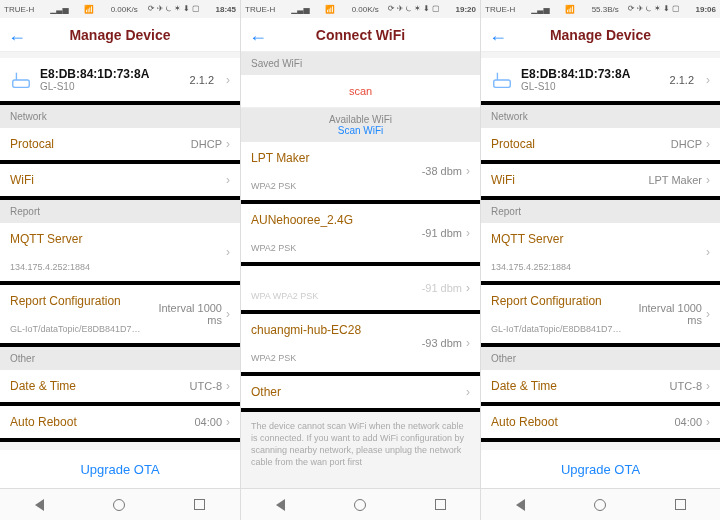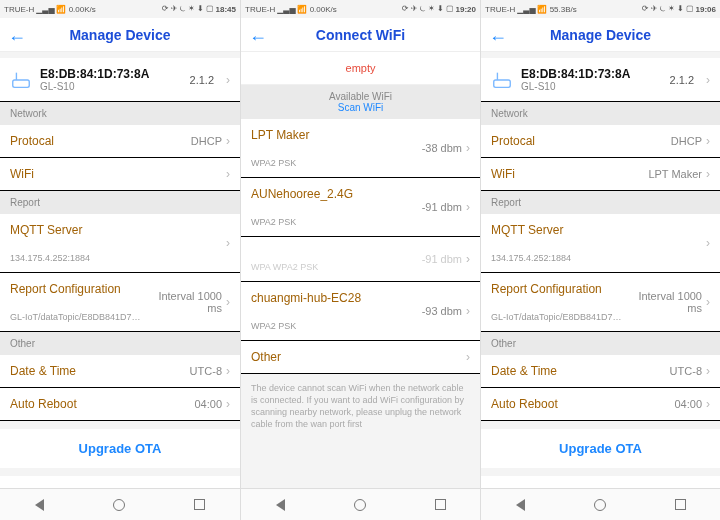--- a/index.html
+++ b/index.html
@@ -2,53 +2,53 @@
 <html><head>
 <meta charset="utf-8">
 <style>
   * { box-sizing: border-box; margin: 0; padding: 0; }
   html, body { width: 720px; height: 520px; overflow: hidden; font-family: -apple-system, "Helvetica Neue", Arial, sans-serif; background: #f0f0f0; }
   .screens { display: flex; width: 720px; height: 520px; }
   .screen { width: 240px; height: 520px; background: #f4f4f4; display: flex; flex-direction: column; position: relative; }
   .screen + .screen { border-left: 1px solid #ddd; }
 
   .statusbar { height: 18px; background: #f4f4f4; display: flex; align-items: center; font-size: 8px; color: #555; padding: 0 4px; justify-content: space-between; }
-  .sb-left, .sb-right { display: flex; align-items: center; gap: 2px; }
+  .sb-left, .sb-right { display: flex; align-items: center; gap: 16px; }
   .sb-clock { font-weight: 600; }
 
   .titlebar { height: 34px; background: #fff; display: flex; align-items: center; border-bottom: 1px solid #eee; position: relative; }
   .back { position: absolute; left: 8px; color: #1e88ff; font-size: 18px; line-height: 1; }
-  .title { flex: 1; text-align: center; font-size: 14px; font-weight: 600; color: #1d4ed8; }
+  .title { flex: 1; text-align: center; font-size: 14px; font-weight: 600; color: #7f1d1d; }
 
   .content { flex: 1; overflow: hidden; background: #f4f4f4; }
 
   .device-card { background: #fff; padding: 8px 10px; display: flex; align-items: center; gap: 8px; }
   .device-icon { width: 22px; height: 22px; }
   .device-info { flex: 1; }
   .dev-mac { font-size: 12px; font-weight: 700; color: #111; }
   .dev-model { font-size: 10px; color: #888; }
   .dev-ver { font-size: 11px; color: #555; }
   .chev { color: #bbb; font-size: 12px; margin-left: 4px; }
 
   .section-head { font-size: 10px; color: #888; padding: 6px 10px; background: #eaeaea; }
   .section-head.flex { display: flex; justify-content: space-between; align-items: center; flex-direction: column; }
   .scan-link { color: #1e88ff; font-size: 10px; }
 
-  .row { background: #fff; padding: 9px 10px; border-bottom: 1px solid #000000; display: flex; align-items: center; }
+  .row { background: #fff; padding: 9px 10px; border-bottom: 4px solid #000000; display: flex; align-items: center; }
   .row:last-child { border-bottom: none; }
   .row-main { flex: 1; min-width: 0; }
   .row-title { font-size: 12px; color: #a16207; font-weight: 500; }
   .row-sub { font-size: 9px; color: #999; margin-top: 16px; white-space: nowrap; overflow: hidden; text-overflow: ellipsis; }
   .row-val { font-size: 11px; color: #888; text-align: right; max-width: 80px; }
   .row.disabled .row-title, .row.disabled .row-sub, .row.disabled .row-val { color: #ccc; }
 
   .empty-text { text-align: center; color: #e74c3c; font-size: 11px; padding: 10px 0; background: #fff; border-bottom: 1px solid #f0f0f0; }
   .help-text { font-size: 9px; color: #aaa; padding: 8px 10px; line-height: 1.35; }
 
-  .big-btn { background: #fff; text-align: center; padding: 12px 0; font-size: 13px; font-weight: 700; margin-top: 8px; }
+  .big-btn { background: #fff; text-align: center; padding: 12px 0; font-size: 13px; font-weight: 400; margin-top: 8px; }
   .btn-blue { color: #1e88ff; }
   .btn-red  { color: #e74c3c; }
 
   .navbar { height: 32px; background: #fafafa; border-top: 1px solid #ddd; display: flex; align-items: center; justify-content: space-around; margin-top: auto; }
   .nav-tri { width: 0; height: 0; border-top: 6px solid transparent; border-bottom: 6px solid transparent; border-right: 9px solid #777; }
   .nav-circ { width: 12px; height: 12px; border: 1.5px solid #777; border-radius: 50%; }
   .nav-sq { width: 11px; height: 11px; border: 1.5px solid #777; }
 
   .sp { height: 6px; }
 </style>
@@ -159,21 +159,22 @@
       <div class="sb-right">
           <span>⟳ ✈ ⏾ ✶ ⬇ ▢</span> 
           <span class="sb-clock">19:20</span>
         </div>
     </div>
     <div class="titlebar">
       <span class="back">←</span>
       <span class="title">Connect WiFi</span>
     </div>
     <div class="content">
-      <div class="empty-text">empty</div>
+      <div class="section-head">Saved WiFi</div>
+      <div class="empty-text">scan</div>
 
       <div class="section-head flex">
         <span>Available WiFi</span>
         <span class="scan-link">Scan WiFi</span>
       </div>
 
       <div class="row">
         <div class="row-main">
             <div class="row-title">LPT Maker</div>
             <div class="row-sub">WPA2 PSK</div>

